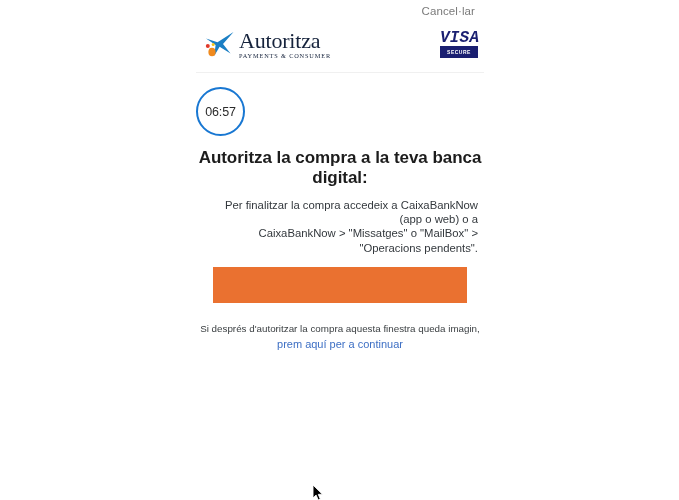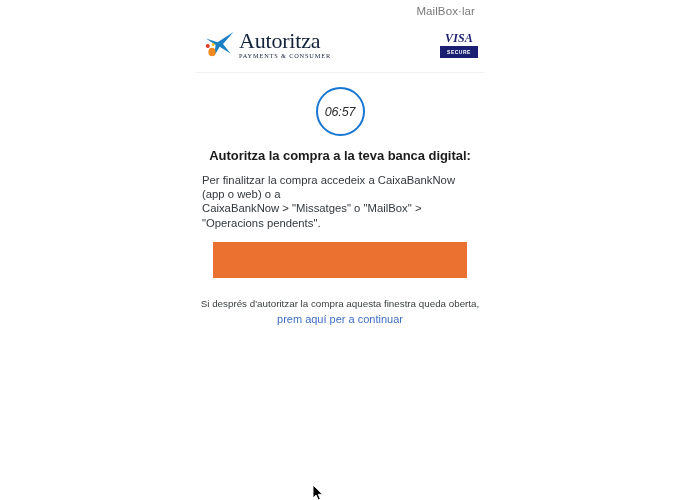--- a/index.html
+++ b/index.html
@@ -91,73 +91,72 @@
   }
 
   .visa-badge {
     position: absolute;
     right: 6px;
     top: 6px;
     width: 38px;
     text-align: center;
   }
   .visa-word {
-    font-family: Liberation Serif, serif;
+    font-family: Liberation Mono, monospace;
     font-weight: bold;
     font-style: italic;
-    font-size: 12px;
+    font-size: 16px;
     line-height: 12px;
     color: #1a1f71;
     letter-spacing: 0.2px;
   }
   .visa-secure {
     margin-top: 2px;
     background: #1a1f71;
     color: #ffffff;
     font-size: 5px;
     line-height: 12px;
     height: 12px;
     letter-spacing: 0.5px;
     font-weight: bold;
   }
 
   
   .timer-row {
     margin-top: 14px;
     display: flex;
-    justify-content: center;
-    font-style: italic;
+    justify-content: flex-start;
   }
   .timer-circle {
     width: 45px;
     height: 45px;
     border-radius: 50%;
     border: 2.5px solid #1877d2;
     display: flex;
     align-items: center;
     justify-content: center;
     font-size: 12.5px;
     color: #2b2b2b;
     letter-spacing: -0.2px;
   }
 
   
   .headline {
     margin-top: 12px;
     text-align: center;
-    font-size: 13px;
+    font-size: 17px;
     font-weight: bold;
     color: #1c1c1c;
     letter-spacing: -0.05px;
   }
 
   
   .body-copy {
     margin-top: 10px;
-    text-align: left;
+    text-align: right;
     font-size: 11.3px;
     line-height: 14.2px;
     color: #33383d;
     padding: 0 6px;
   }
 
   
   .orange-banner {
     margin: 12px auto 0 auto;
     width: 254px;
@@ -190,21 +189,21 @@
     top: 484px;
     width: 12px;
     height: 18px;
     pointer-events: none;
   }
 </style>
 </head>
 <body>
 
 <div class="cancel-bar">
-  <span class="cancel-link">MailBox·lar</span>
+  <span class="cancel-link">Cancel·lar</span>
 </div>
 
 <div class="page">
 
   <div class="brand-header">
 
     <div class="caixa-logo">
       <span class="star-mark">
         <svg width="32" height="30" viewBox="0 0 32 30">
           <path d="M13.5 13.2 L29.5 3.0 L19.0 15.0 L26.5 24.5 L15.6 17.8 L10.2 27.0 L11.6 16.0 L2.0 9.5 Z" fill="#1b7fc4"></path>
@@ -234,21 +233,21 @@
   <div class="headline">Autoritza la compra a la teva banca digital:</div>
 
   <div class="body-copy">
     <div>Per finalitzar la compra accedeix a CaixaBankNow (app o web) o a</div>
     <div>CaixaBankNow &gt; "Missatges" o "MailBox" &gt; "Operacions pendents".</div>
   </div>
 
   <div class="orange-banner"></div>
 
   <div class="footer-note">
-    <span>Si després d'autoritzar la compra aquesta finestra queda oberta,</span>
+    <span>Si després d'autoritzar la compra aquesta finestra queda imagin,</span>
     <a class="footer-link">prem aquí per a continuar</a>
   </div>
 
 </div>
 
 <span class="cursor">
   <svg width="12" height="18" viewBox="0 0 12 18">
     <path d="M1 1 L1 14 L4.1 11.1 L6.2 16 L8.3 15.1 L6.3 10.4 L10.4 10.2 Z" fill="#000000" stroke="#ffffff" stroke-width="0.9"></path>
   </svg>
 </span>

